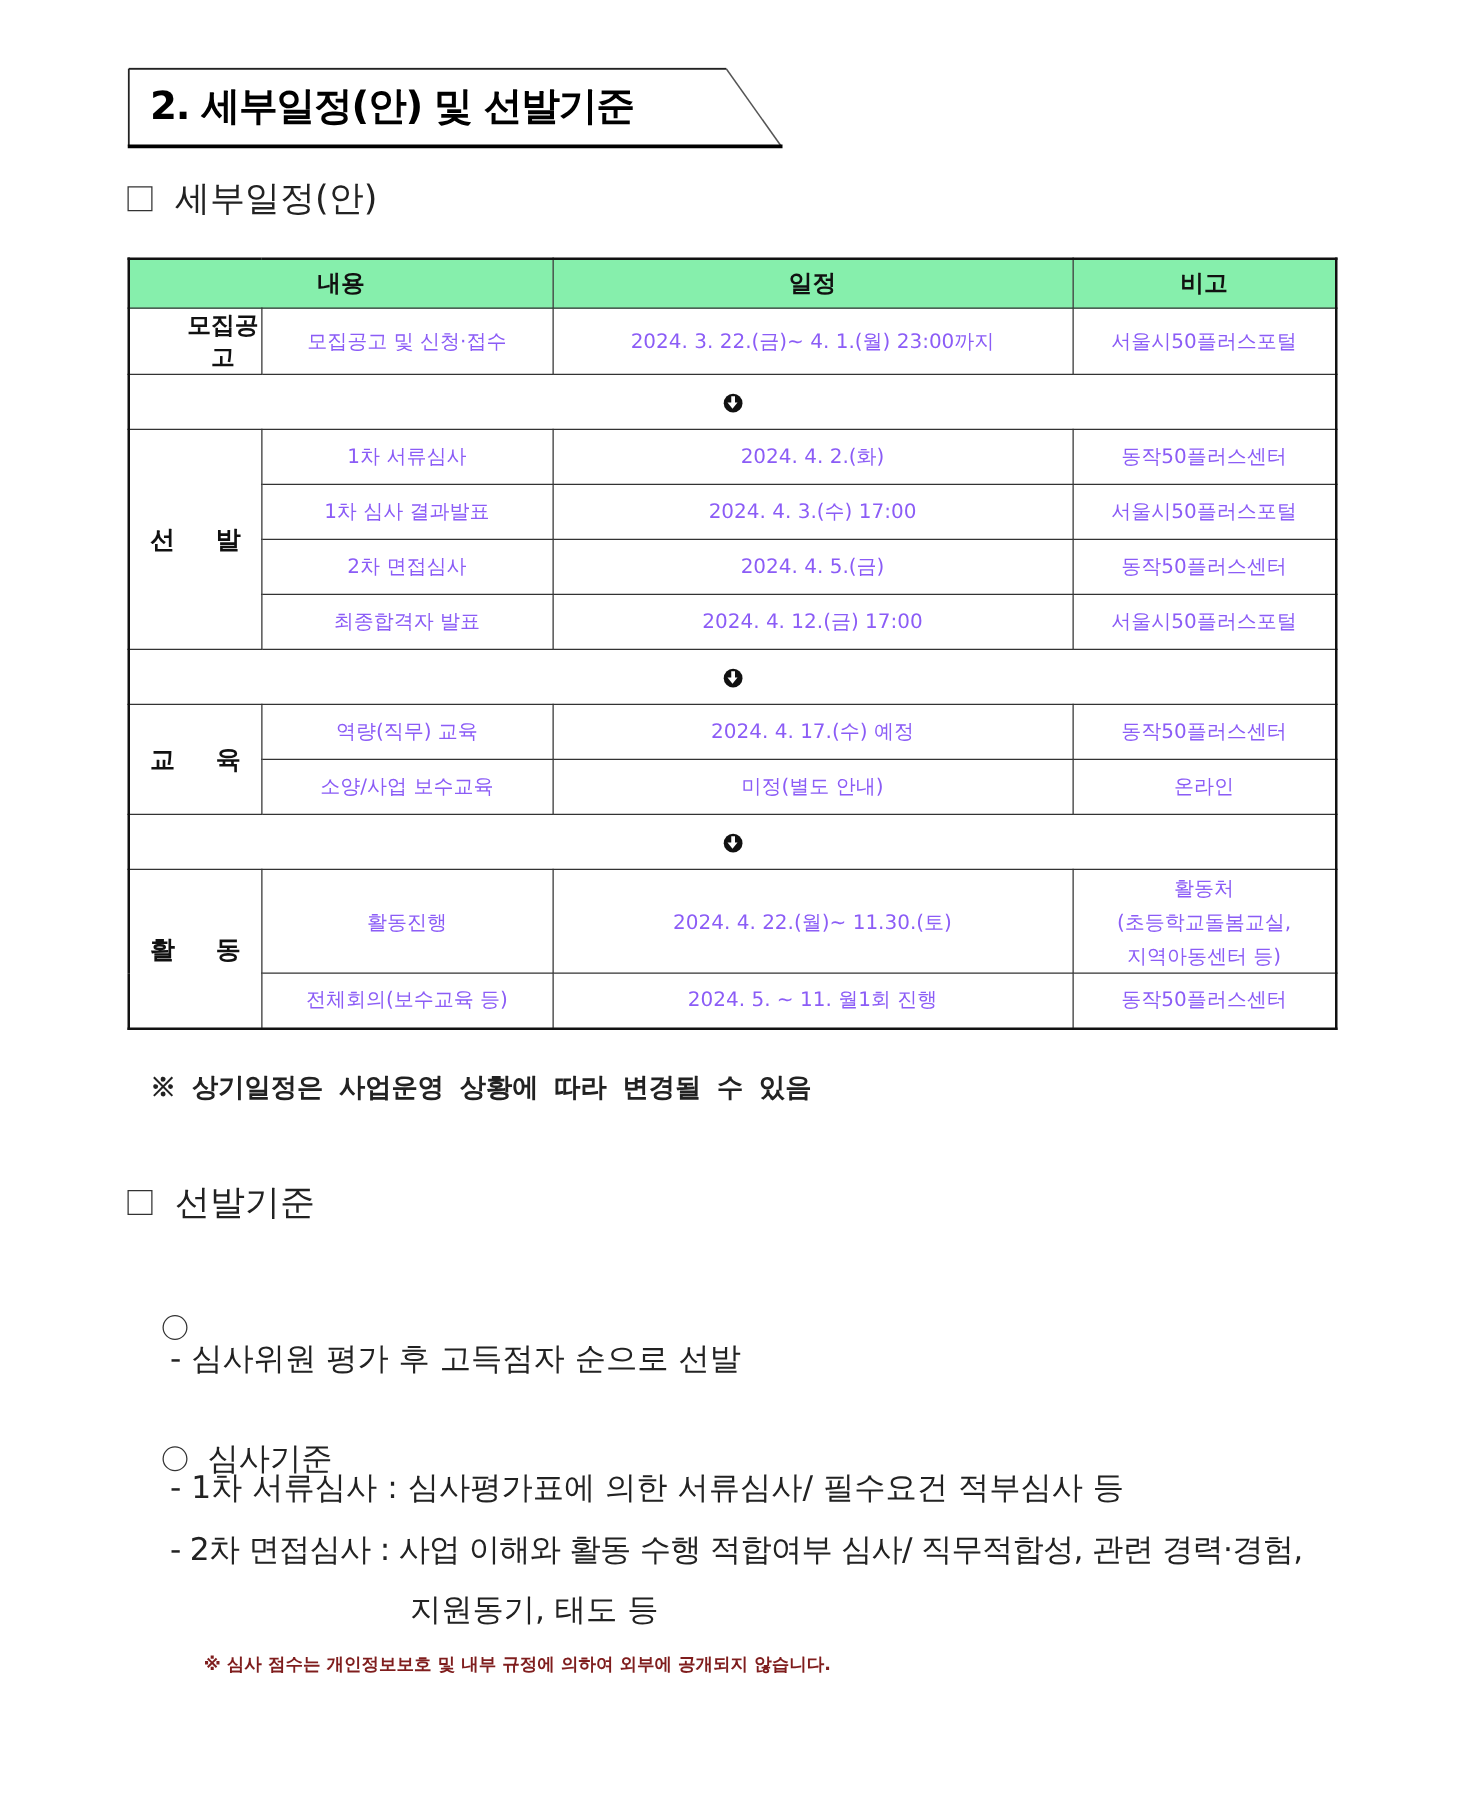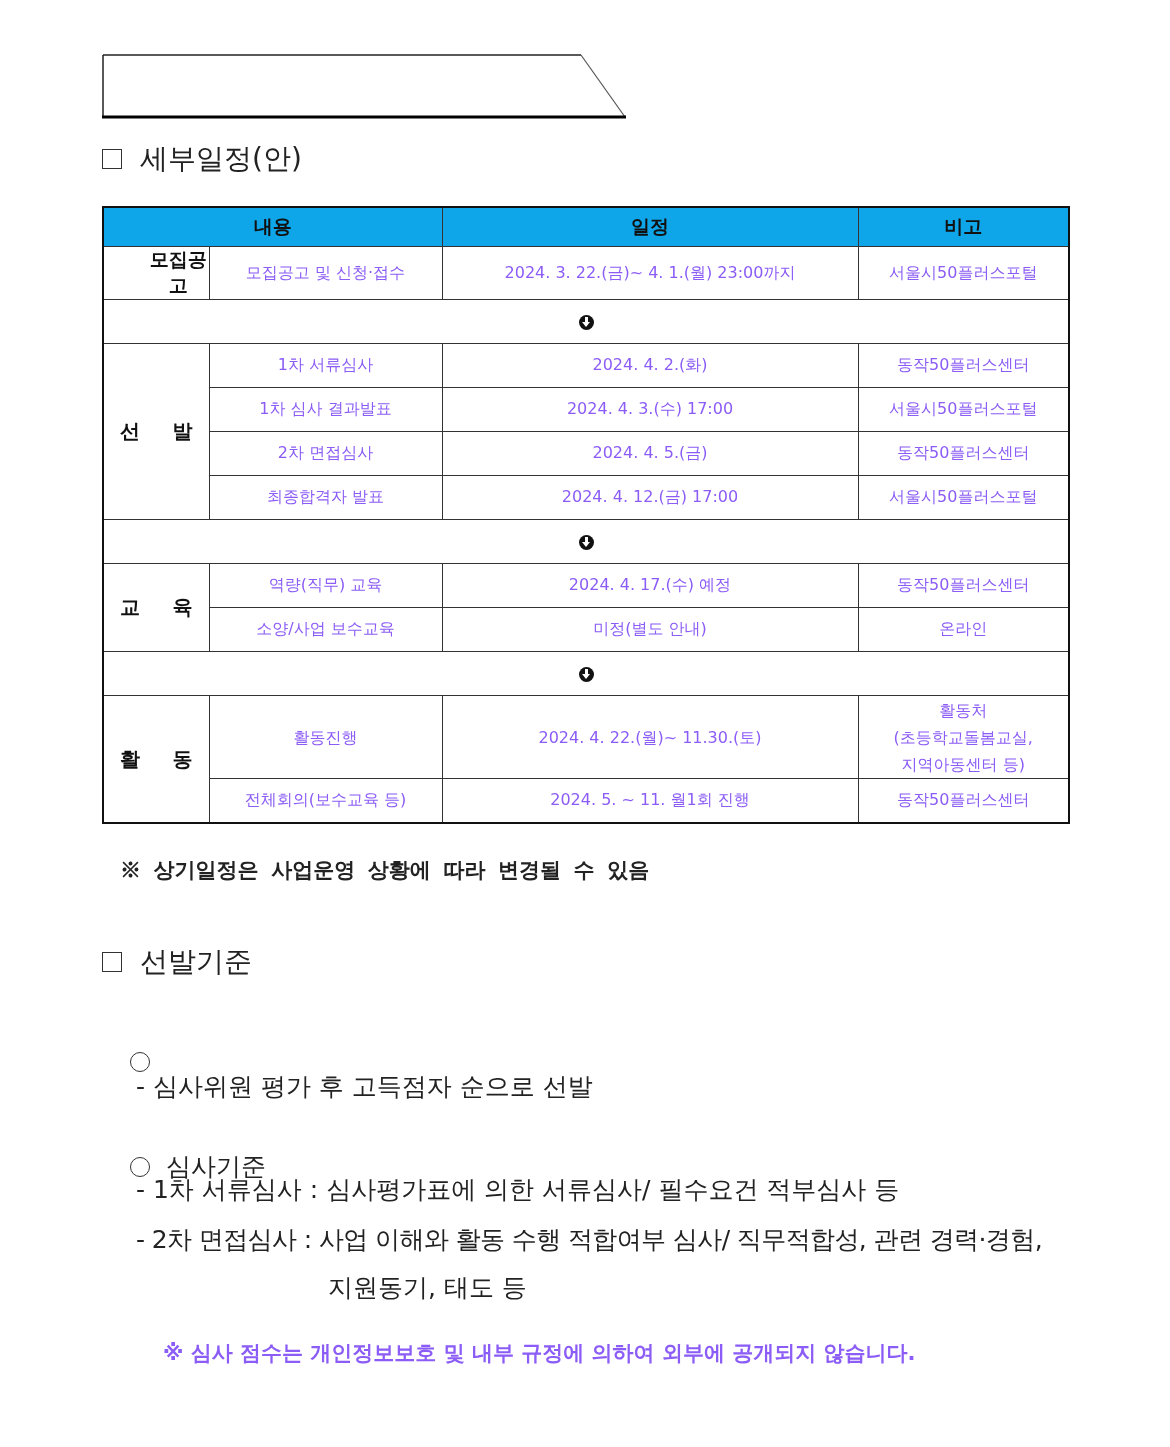--- a/index.html
+++ b/index.html
@@ -11,52 +11,53 @@
   .title-text { position: absolute; left: 18px; top: 10px; font-size: 31px; font-weight: bold;
                 letter-spacing: -1px; color: #000; font-family: "DejaVu Sans", sans-serif; }
 
   .section-head { position: absolute; left: 102px; font-size: 28px; color: #222; display: flex; align-items: center; }
   .sq { display: inline-block; width: 20px; height: 20px; border: 1.5px solid #333; margin-right: 18px; box-sizing: border-box; }
 
   table.sched { position: absolute; left: 102px; top: 206px; width: 966px; border-collapse: collapse;
                 border: 2px solid #111; table-layout: fixed; }
   table.sched td, table.sched th { border: 1px solid #333; text-align: center; font-size: 16px;
                 color: #8b5cf6; padding: 0; font-weight: normal; }
-  table.sched th { background: #0ea5e9; font-weight: bold; color: #111; height: 38px;
+  table.sched th { background: #86efac; font-weight: bold; color: #111; height: 38px;
                    font-family: "DejaVu Serif", serif; font-size: 19px; }
   table.sched td { height: 43px; }
   table.sched td.cat { font-weight: bold; color: #111; font-size: 19px; padding-left: 44px; }
   table.sched td.cat-spread { font-weight: bold; color: #111; font-size: 20px; text-align: justify; }
   .spread { display: flex; justify-content: space-between; padding: 0 16px; }
   table.sched tr.arrow-row td { height: 43px; }
   .arrow { display: inline-block; width: 15px; height: 15px; border-radius: 50%; background: #111;
            position: relative; vertical-align: middle; }
   .arrow::after { content: ""; position: absolute; left: 6px; top: 2px; width: 3px; height: 7px; background: #fff; }
   .arrow::before { content: ""; position: absolute; left: 3px; top: 7px; width: 0; height: 0;
                    border-left: 4.5px solid transparent; border-right: 4.5px solid transparent;
                    border-top: 5px solid #fff; z-index: 1; }
   table.sched td.multi { line-height: 27px; height: 82px; }
 
   .note1 { position: absolute; left: 120px; top: 856px; font-size: 21px; font-weight: bold; color: #222; font-family: Liberation Mono, monospace; }
 
   .body-line { position: absolute; font-size: 25px; color: #222; white-space: pre; }
   .circle { display: inline-block; width: 20px; height: 20px; border: 1.5px solid #333; border-radius: 50%;
             box-sizing: border-box; margin-right: 16px; vertical-align: -2px; }
-  .note2 { position: absolute; left: 163px; top: 1323px; font-size: 21px; font-weight: bold; color: #8b5cf6; margin-top: 16px; }
+  .note2 { position: absolute; left: 163px; top: 1323px; font-size: 14px; font-weight: bold; color: #7f1d1d; }
 </style>
 </head>
 <body>
 
 <div class="title-box">
   <svg width="526" height="66" viewBox="0 0 526 66">
     <line x1="1" y1="1" x2="479" y2="1" stroke="#222" stroke-width="1.5"></line>
     <line x1="479" y1="1" x2="523" y2="63" stroke="#555" stroke-width="1.2"></line>
     <line x1="1" y1="1" x2="1" y2="63" stroke="#222" stroke-width="1.5"></line>
     <line x1="0" y1="63" x2="524" y2="63" stroke="#000" stroke-width="3"></line>
   </svg>
+  <div class="title-text">2. 세부일정(안) 및 선발기준</div>
 </div>
 
 <div class="section-head" style="top:140px;">
   <span class="sq"></span>
   <span>세부일정(안)</span>
 </div>
 
 <table class="sched">
   <colgroup>
     <col style="width:106px">

